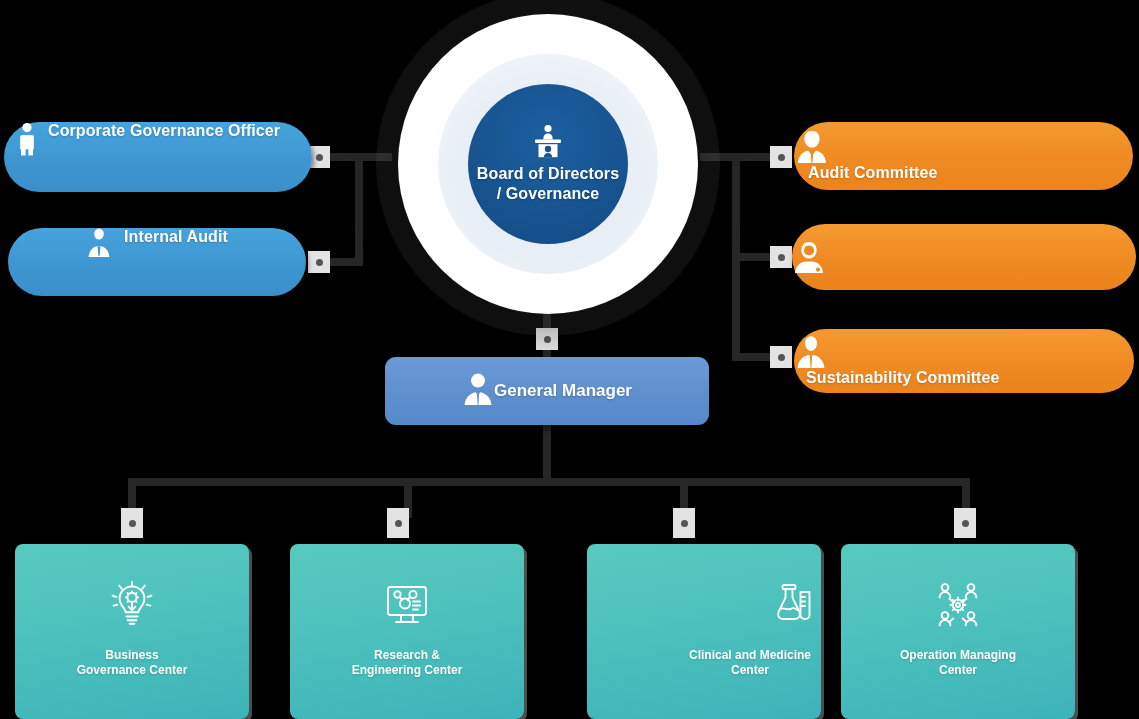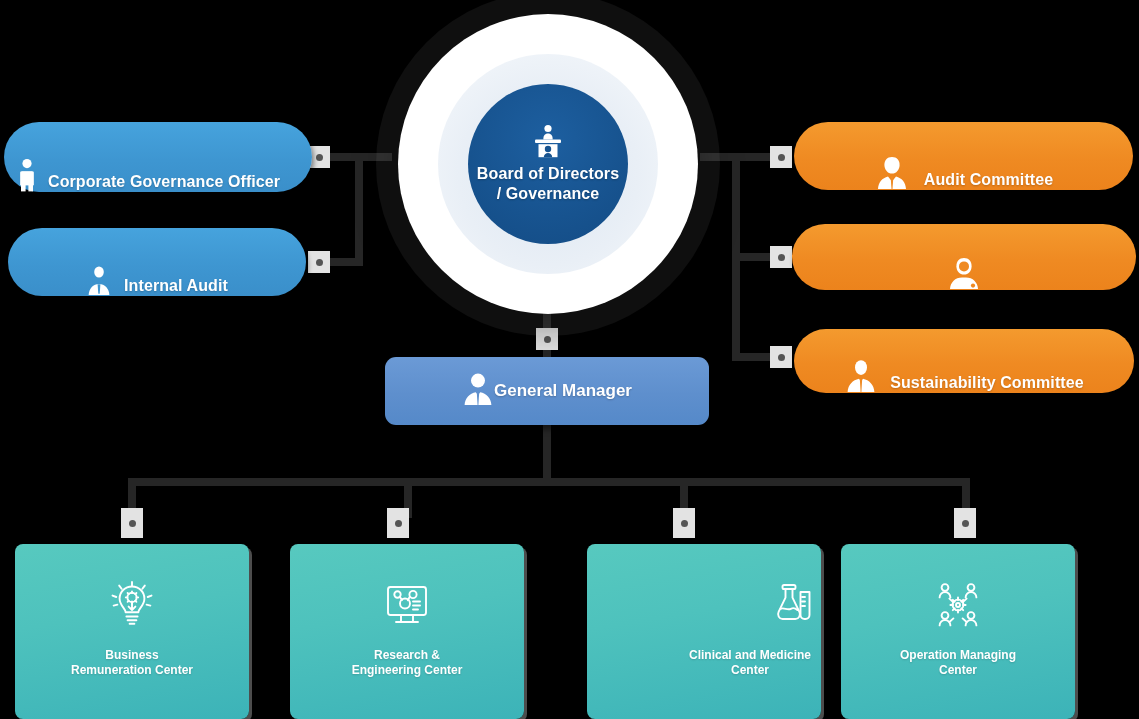--- a/index.html
+++ b/index.html
@@ -40,31 +40,31 @@
     color:#fff;text-align:center;
   }
   .hub-core .ttl{
     font-size:16px;font-weight:bold;line-height:1.22;margin-top:6px;
     letter-spacing:.1px;text-shadow:0 1px 2px rgba(0,0,0,.25);
   }
   .hub-icon{width:40px;height:34px;display:block;}
 
   
   .pill{
-    position:absolute;border-radius:999px;display:flex;align-items:flex-end;
+    position:absolute;border-radius:999px;display:flex;align-items:flex-start;
     color:#fff;box-shadow:2px 3px 5px rgba(0,0,0,.45);
   }
   .pill .lbl{
     font-size:16px;font-weight:bold;line-height:1.18;letter-spacing:.1px;
     text-shadow:0 1px 2px rgba(0,0,0,.22);
   }
   .pill .ico{flex:0 0 auto;display:flex;align-items:center;justify-content:center;}
 
   .pill-blue{background:linear-gradient(180deg,#46a3dd 0%,#3e96d1 55%,#3a8fca 100%);}
-  .pill-orange{background:linear-gradient(180deg,#f49a2e 0%,#ef8a22 55%,#ec831c 100%);}
+  .pill-orange{background:linear-gradient(180deg,#f49a2e 0%,#ef8a22 55%,#ec831c 100%);flex-direction:column;}
 
   
   #pill-cgo{left:4px;top:122px;width:296px;height:70px;padding-left:12px;}
   #pill-cgo .lbl{margin-left:10px;}
   #pill-ia{left:8px;top:228px;width:298px;height:68px;justify-content:center;}
   #pill-ia .lbl{margin-left:12px;}
 
   
   #pill-audit{left:794px;top:122px;width:339px;height:68px;justify-content:center;}
   #pill-audit .lbl{margin-left:14px;}
@@ -229,21 +229,21 @@
         <path d="M26 7.5c-7 0-12.4 5.4-12.4 12 0 4.2 2.1 7 3.9 9.3 1.3 1.7 2.1 2.8 2.1 4.4h12.8c0-1.6.8-2.7 2.1-4.4 1.8-2.3 3.9-5.1 3.9-9.3 0-6.6-5.4-12-12.4-12z"></path>
         <path d="M20.4 37.5h11.2M21.6 41.3h8.8M23.6 44.8h4.8"></path>
         <path d="M26 3v4M13.2 6.6l2.4 3.2M38.8 6.6l-2.4 3.2M6.5 16.6l3.8 1.4M45.5 16.6l-3.8 1.4M7.6 26.6l3.8-.9M44.4 26.6l-3.8-.9"></path>
         <circle cx="26" cy="18.4" r="4.6"></circle>
         <path d="M26 14v-1.6M26 24v1.4M21.4 18.4h-1.6M30.6 18.4h1.6M22.7 15.1l-1.1-1.1M29.3 21.7l1.1 1.1M29.3 15.1l1.1-1.1M22.7 21.7l-1.1 1.1"></path>
         <path d="M26 22.4v8.4M22.6 27.6l3.4 3.4 3.4-3.4"></path>
       </svg>
     </span>
     <div class="clbl">
       <div>Business</div>
-      <div>Remuneration Center</div>
+      <div>Governance Center</div>
     </div>
   </div>
 
   <div class="card" id="card-rec">
     <span class="cico">
       <svg width="52" height="52" viewBox="0 0 52 52" fill="none" stroke="#fff" stroke-width="1.9" stroke-linecap="round" stroke-linejoin="round" aria-hidden="true">
         <rect x="7" y="8" width="38" height="28" rx="2.5"></rect>
         <path d="M20 36v7M32 36v7M15 43h22"></path>
         <circle cx="24" cy="24.5" r="5"></circle>
         <circle cx="16.5" cy="15.5" r="3.2"></circle>

